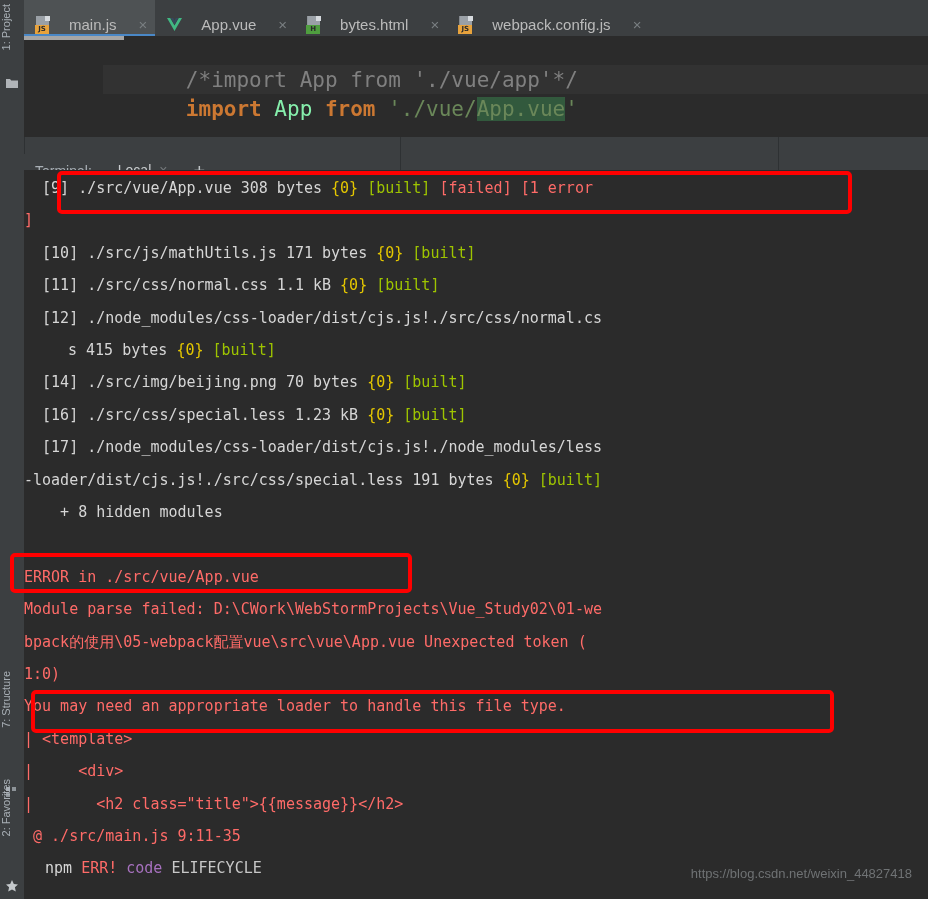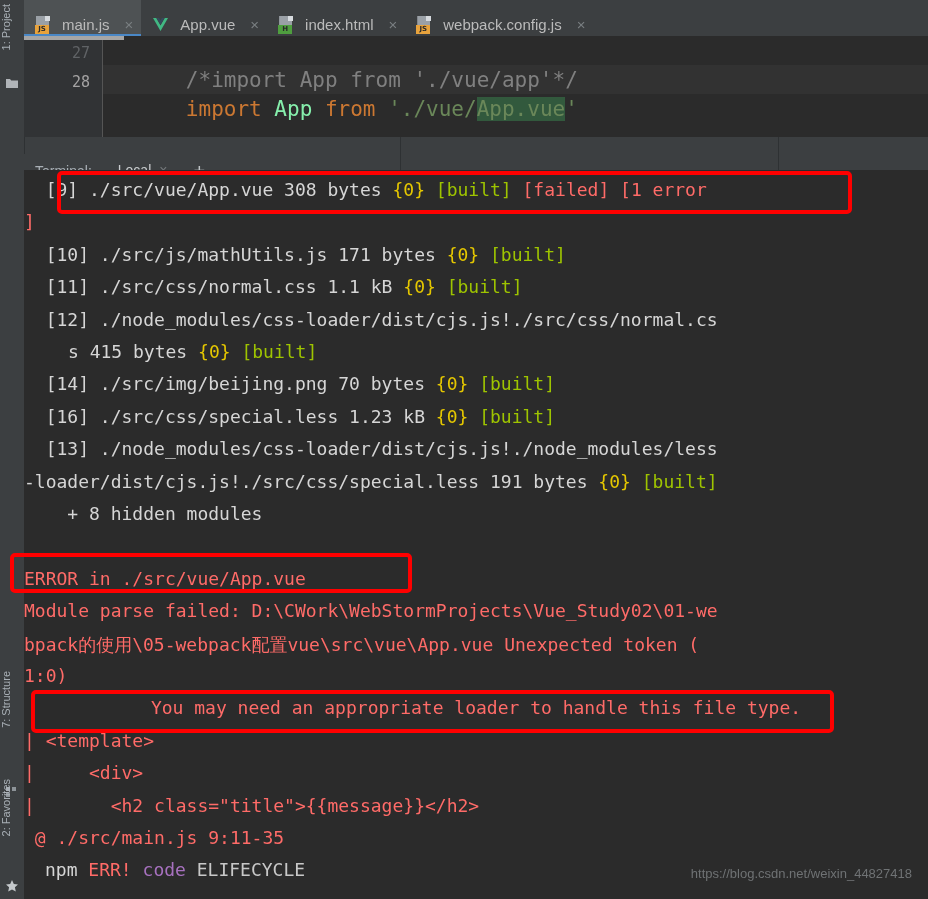--- a/index.html
+++ b/index.html
@@ -52,21 +52,21 @@
   
   .tabbar {
     position: absolute; left: 24px; top: 0;
     width: 904px; height: 36px;
     background: #3c3f41;
     display: flex; align-items: stretch;
   }
   .tab {
     display: flex; align-items: center;
     padding: 14px 8px 0 11px;
-    gap: 11px;
+    gap: 18px;
     color: #bbbbbb;
     font-family: "Liberation Sans", sans-serif;
     font-size: 15px;
     border-bottom: 2px solid transparent;
   }
   .tab.active {
     background: #4e5254;
     border-bottom: 2px solid #4a88c7;
   }
   .tab-close {
@@ -133,21 +133,21 @@
     font-family: "DejaVu Sans Mono", monospace;
     font-size: 21px;
     white-space: pre;
   }
   .cur-line-bg {
     position: absolute; left: 79px; top: 29px;
     width: 825px; height: 29px;
     background: #323232;
   }
   .c-comment { color: #808080; }
-  .c-kw  { color: #cc7832; }
+  .c-kw  { color: #cc7832; font-weight: bold; }
   .c-id  { color: #86efac; }
   .c-str { color: #6a8759; }
   .hl-green { background: #32593d; }
 
   
   .term-head {
     position: absolute; left: 24px; top: 154px;
     width: 904px; height: 33px;
     background: #3c3f41;
     display: flex; align-items: center;
@@ -185,21 +185,21 @@
   .terminal {
     position: absolute; left: 24px; top: 170px;
     width: 904px; height: 729px;
     background: #2b2b2b;
     overflow: hidden;
   }
   .term-line {
     position: absolute; left: 0;
     width: 904px;
     font-family: "DejaVu Sans Mono", monospace;
-    font-size: 18px;
+    font-size: 15px;
     color: #d6d6d6;
     white-space: pre;
     letter-spacing: 0px;
   }
   .t-white  { color: #d6d6d6; }
   .t-green  { color: #9ec400; }
   .t-yellow { color: #e5c700; }
   .t-red    { color: #ff6b68; }
   .t-magenta{ color: #a771bf; }
   .t-dim    { color: #c8c8c8; }
@@ -273,42 +273,38 @@
       <span>App.vue</span>
       <span class="tab-close">×</span>
     </div>
 
     <div class="tab">
       <span class="ficon">
         <span class="page"></span>
           <span class="fold"></span>
         <span class="badge badge-h">H</span>
       </span>
-      <span>index.html</span>
+      <span>bytes.html</span>
       <span class="tab-close">×</span>
     </div>
 
     <div class="tab">
       <span class="ficon">
         <span class="page"></span>
           <span class="fold"></span>
         <span class="badge badge-js">JS</span>
       </span>
       <span>webpack.config.js</span>
       <span class="tab-close">×</span>
     </div>
   </div>
 
   <div class="editor">
     <div class="scroll-top"></div>
     <div class="cur-line-bg"></div>
-    <div class="gutter">
-      <span class="lineno" style="top:4px;">27</span>
-      <span class="lineno cur" style="top:33px;">28</span>
-    </div>
 
     <div class="code-line" style="top:8px;">
       <span class="c-comment">/*import App from './vue/app'*/</span>
     </div>
 
     <div class="code-line" style="top:37px;">
       <span class="c-kw">import</span><span class="c-id"> App </span><span class="c-kw">from</span><span class="c-str"> './vue/</span><span class="c-str hl-green">App.vue</span><span class="c-str">'</span>
     </div>
   </div>
 
@@ -326,29 +322,29 @@
   <div class="terminal">
     <div id="term-lines">
         <div class="term-line" style="top: 9px;"><span class="t-white">  [9] ./src/vue/App.vue 308 bytes </span><span class="t-yellow">{0}</span><span class="t-white"> </span><span class="t-green">[built]</span><span class="t-white"> </span><span class="t-red">[failed]</span><span class="t-white"> </span><span class="t-red">[1 error</span></div>
         <div class="term-line" style="top: 41.4px;"><span class="t-red">]</span></div>
         <div class="term-line" style="top: 73.8px;"><span class="t-white">  [10] ./src/js/mathUtils.js 171 bytes </span><span class="t-yellow">{0}</span><span class="t-white"> </span><span class="t-green">[built]</span></div>
         <div class="term-line" style="top: 106.2px;"><span class="t-white">  [11] ./src/css/normal.css 1.1 kB </span><span class="t-yellow">{0}</span><span class="t-white"> </span><span class="t-green">[built]</span></div>
         <div class="term-line" style="top: 138.6px;"><span class="t-white">  [12] ./node_modules/css-loader/dist/cjs.js!./src/css/normal.cs</span></div>
         <div class="term-line" style="top: 171px; padding-left: 44px;"><span class="t-white">s 415 bytes </span><span class="t-yellow">{0}</span><span class="t-white"> </span><span class="t-green">[built]</span></div>
         <div class="term-line" style="top: 203.4px;"><span class="t-white">  [14] ./src/img/beijing.png 70 bytes </span><span class="t-yellow">{0}</span><span class="t-white"> </span><span class="t-green">[built]</span></div>
         <div class="term-line" style="top: 235.8px;"><span class="t-white">  [16] ./src/css/special.less 1.23 kB </span><span class="t-yellow">{0}</span><span class="t-white"> </span><span class="t-green">[built]</span></div>
-        <div class="term-line" style="top: 268.2px;"><span class="t-white">  [13] ./node_modules/css-loader/dist/cjs.js!./node_modules/less</span></div>
+        <div class="term-line" style="top: 268.2px;"><span class="t-white">  [17] ./node_modules/css-loader/dist/cjs.js!./node_modules/less</span></div>
         <div class="term-line" style="top: 300.6px;"><span class="t-white">-loader/dist/cjs.js!./src/css/special.less 191 bytes </span><span class="t-yellow">{0}</span><span class="t-white"> </span><span class="t-green">[built]</span></div>
         <div class="term-line" style="top: 333px;"><span class="t-white">    + 8 hidden modules</span></div>
         <div class="term-line" style="top: 365.4px;"><span class="t-white"></span></div>
         <div class="term-line" style="top: 397.8px;"><span class="t-red">ERROR in ./src/vue/App.vue</span></div>
         <div class="term-line" style="top: 430.2px;"><span class="t-red">Module parse failed: D:\CWork\WebStormProjects\Vue_Study02\01-we</span></div>
         <div class="term-line" style="top: 462.6px;"><span class="t-red">bpack的使用\05-webpack配置vue\src\vue\App.vue Unexpected token (</span></div>
         <div class="term-line" style="top: 495px;"><span class="t-red">1:0)</span></div>
-        <div class="term-line" style="top: 527.4px; text-align: center;"><span class="t-red">You may need an appropriate loader to handle this file type.</span></div>
+        <div class="term-line" style="top: 527.4px;"><span class="t-red">You may need an appropriate loader to handle this file type.</span></div>
         <div class="term-line" style="top: 559.8px;"><span class="t-red">| &lt;template&gt;</span></div>
         <div class="term-line" style="top: 592.2px;"><span class="t-red">|     &lt;div&gt;</span></div>
         <div class="term-line" style="top: 624.6px;"><span class="t-red">|       &lt;h2 class="title"&gt;{{message}}&lt;/h2&gt;</span></div>
         <div class="term-line" style="top: 657px;"><span class="t-red"> @ ./src/main.js 9:11-35</span></div>
         <div class="term-line" style="top: 689.4px; padding-left: 21px;"><span class="t-white">npm </span><span class="t-red">ERR!</span><span class="t-white"> </span><span class="t-magenta">code</span><span class="t-dim"> ELIFECYCLE</span></div>
       </div>
   </div>
 
   <div id="annotation-layer">
       <div class="redbox" style="left: 57px; top: 171px; width: 795px; height: 43px; border-color: rgb(255, 0, 0);"></div>

